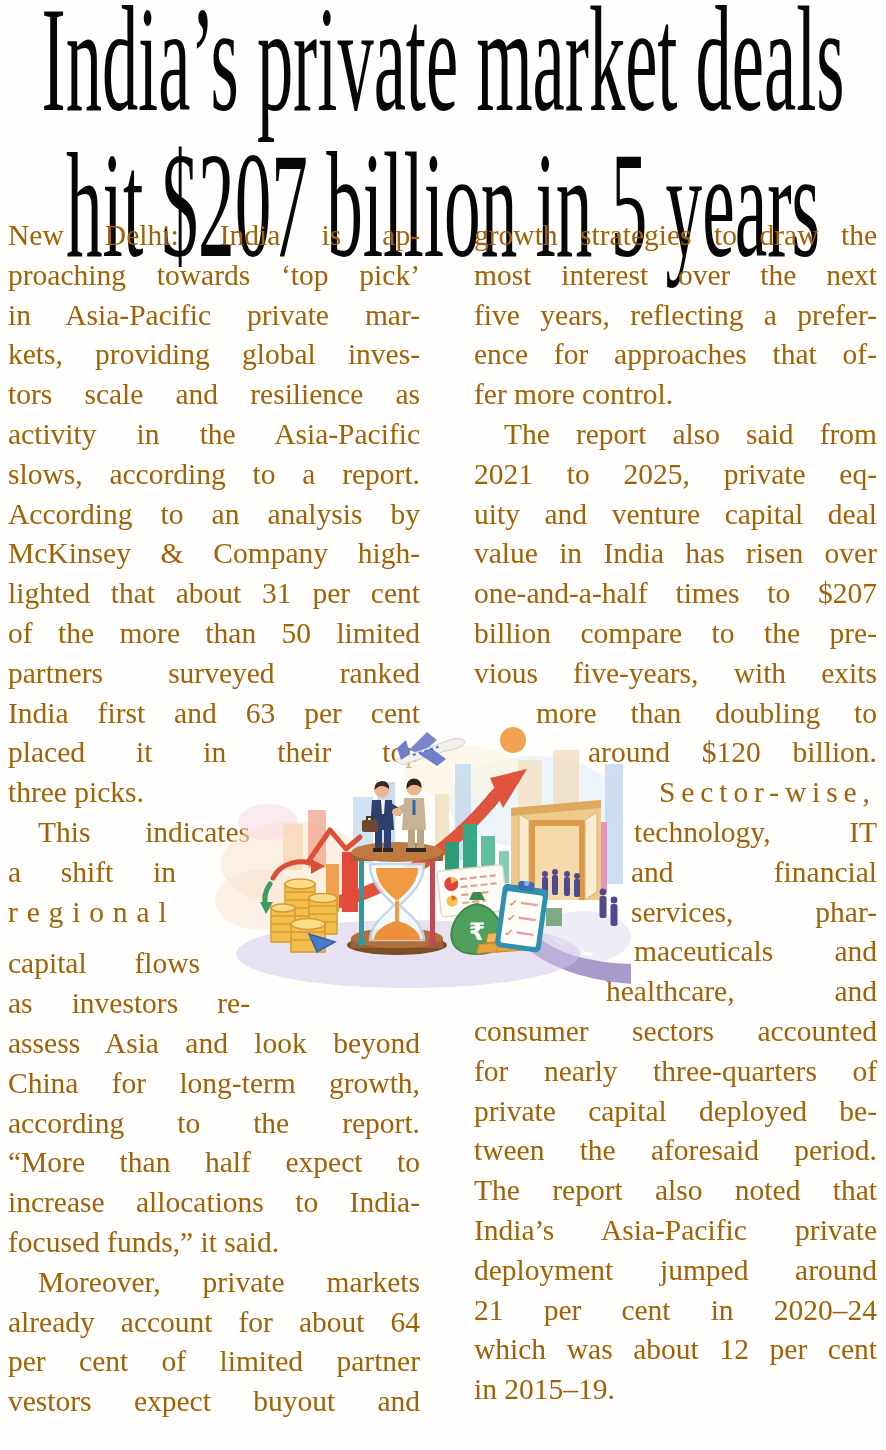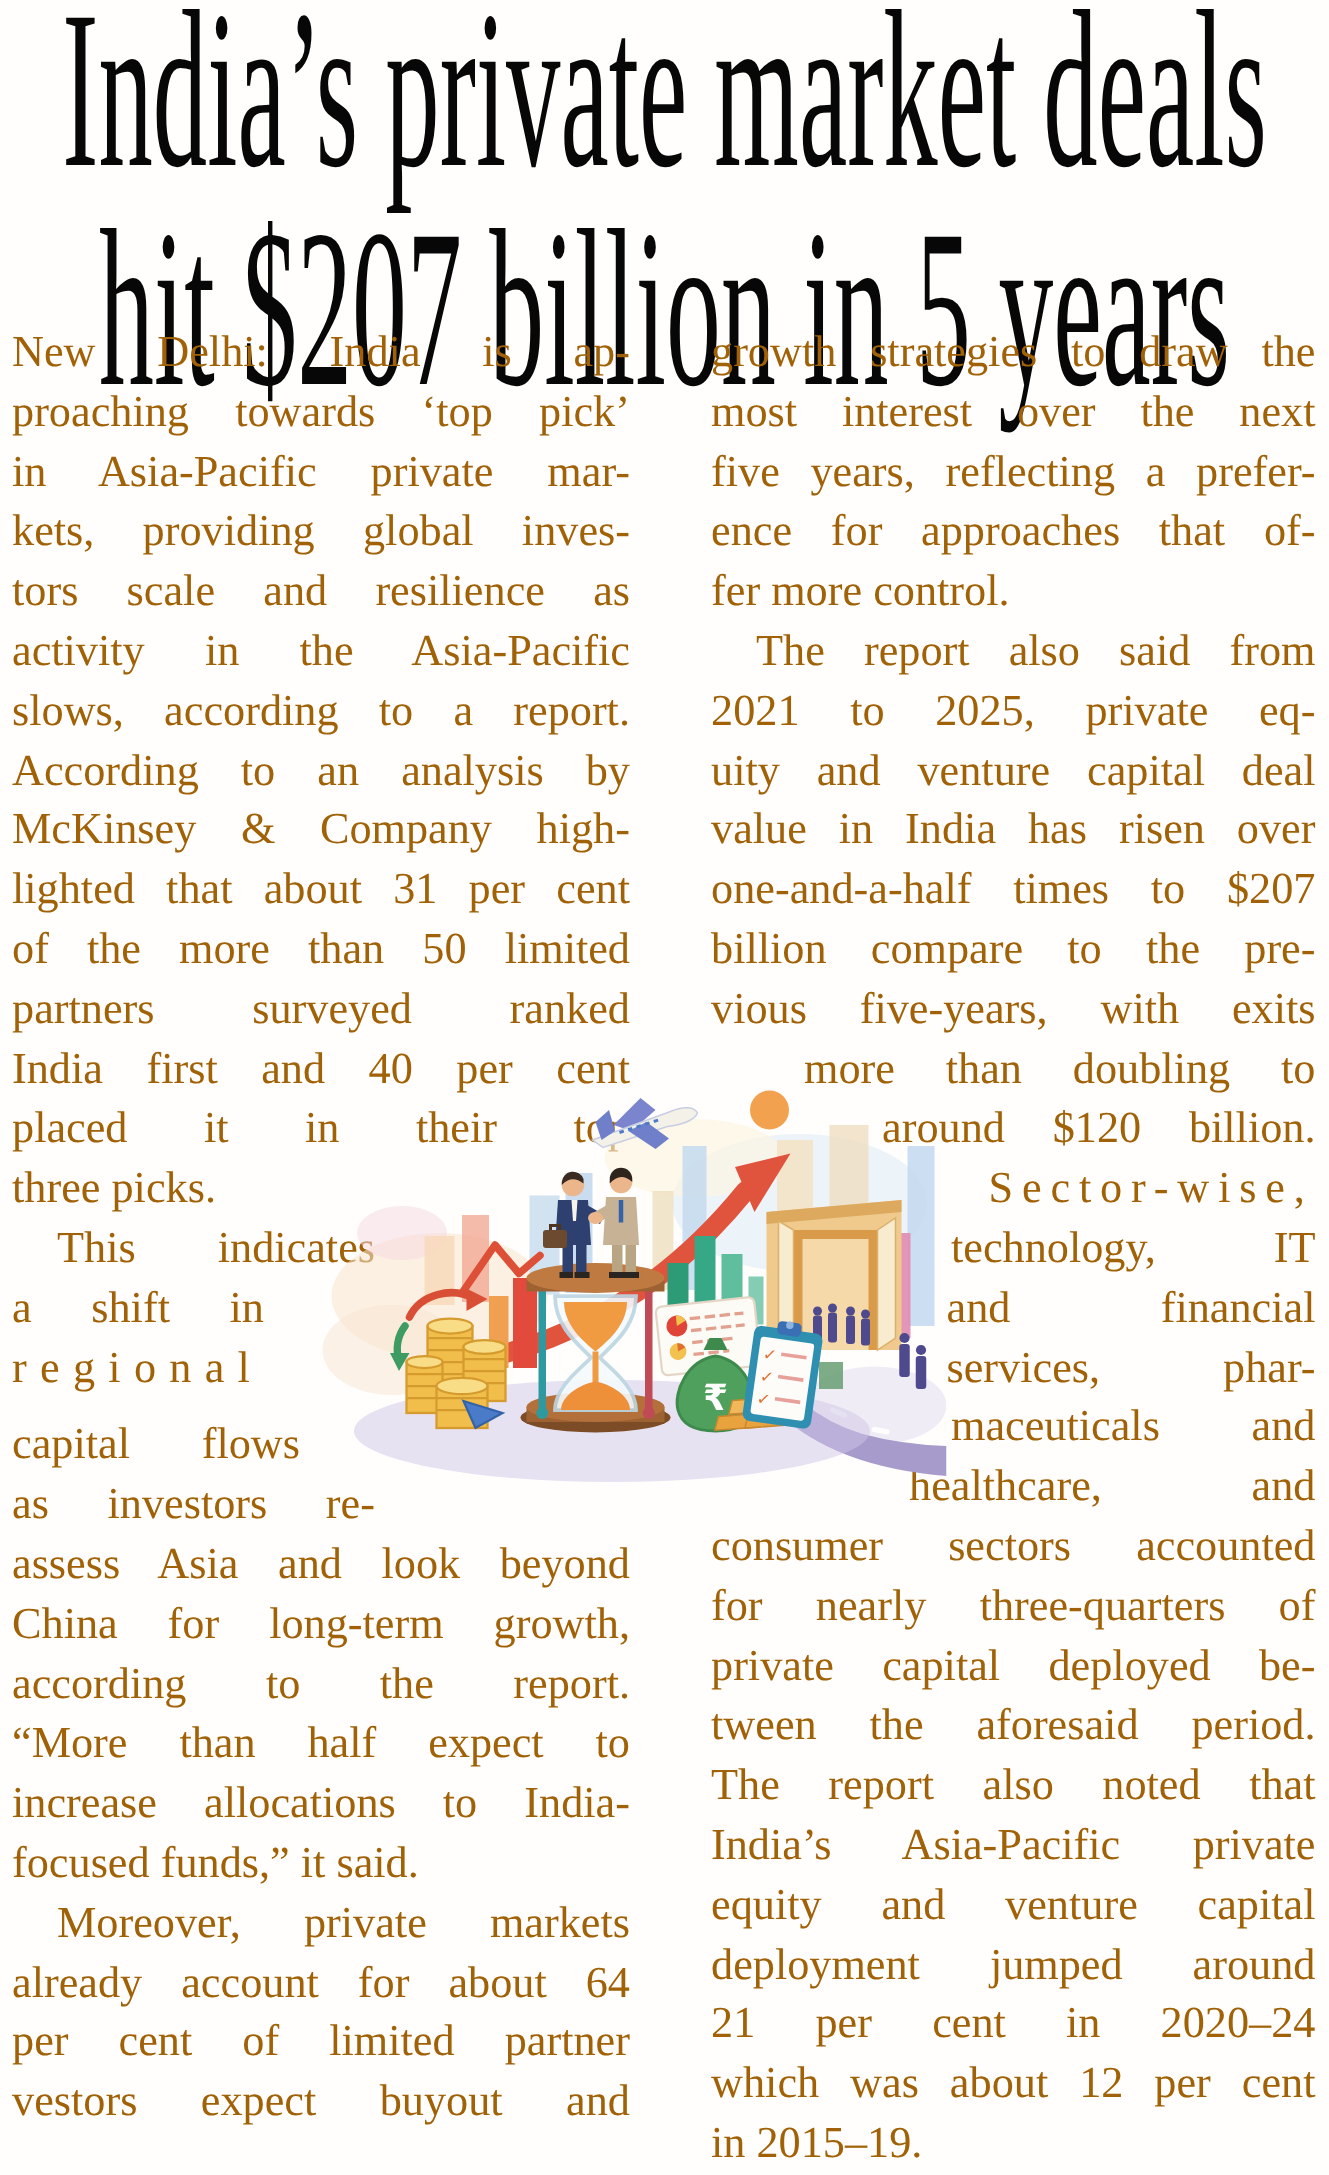--- a/index.html
+++ b/index.html
@@ -35,21 +35,21 @@
       <div class="tl">in Asia-Pacific private mar-</div>
       <div class="tl">kets, providing global inves-</div>
       <div class="tl">tors scale and resilience as</div>
       <div class="tl">activity in the Asia-Pacific</div>
       <div class="tl">slows, according to a report.</div>
       <div class="tl">According to an analysis by</div>
       <div class="tl">McKinsey &amp; Company high-</div>
       <div class="tl">lighted that about 31 per cent</div>
       <div class="tl">of the more than 50 limited</div>
       <div class="tl">partners surveyed ranked</div>
-      <div class="tl">India first and 40 per cent</div>
+      <div class="tl">India first and 63 per cent</div>
       <div class="tl wrapline" style="">placed it in their top</div>
       <div class="tl pl">three picks.</div>
       <div class="tl ind wrapline" style="margin-right: 170px;">This indicates</div>
       <div class="tl wrapline" style="margin-right: 244px;">a shift in</div>
       <div class="tl wrapline" style="margin-right: 247px; letter-spacing: 0.3em;">regional</div>
       <div class="tl wrapline" style="margin-right: 220px; margin-top: 12px;">capital flows</div>
       <div class="tl wrapline" style="margin-right: 170px;">as investors re-</div>
       <div class="tl">assess Asia and look beyond</div>
       <div class="tl">China for long-term growth,</div>
       <div class="tl">according to the report.</div>
@@ -81,21 +81,20 @@
       <div class="tl wrapline" style="margin-left: 157px;">and financial</div>
       <div class="tl wrapline" style="margin-left: 157px;">services, phar-</div>
       <div class="tl wrapline" style="margin-left: 160px;">maceuticals and</div>
       <div class="tl wrapline" style="margin-left: 132px;">healthcare, and</div>
       <div class="tl">consumer sectors accounted</div>
       <div class="tl">for nearly three-quarters of</div>
       <div class="tl">private capital deployed be-</div>
       <div class="tl">tween the aforesaid period.</div>
       <div class="tl">The report also noted that</div>
       <div class="tl">India’s Asia-Pacific private</div>
-      <div class="tl">equity and venture capital</div>
       <div class="tl">deployment jumped around</div>
       <div class="tl">21 per cent in 2020–24</div>
       <div class="tl">which was about 12 per cent</div>
       <div class="tl pl">in 2015–19.</div>
     </div>
 
   <svg class="illus" viewBox="0 0 418 313">
 
     <g>
       <ellipse cx="80" cy="162" rx="72" ry="42" fill="#FAE3CC" opacity="0.55"></ellipse>

